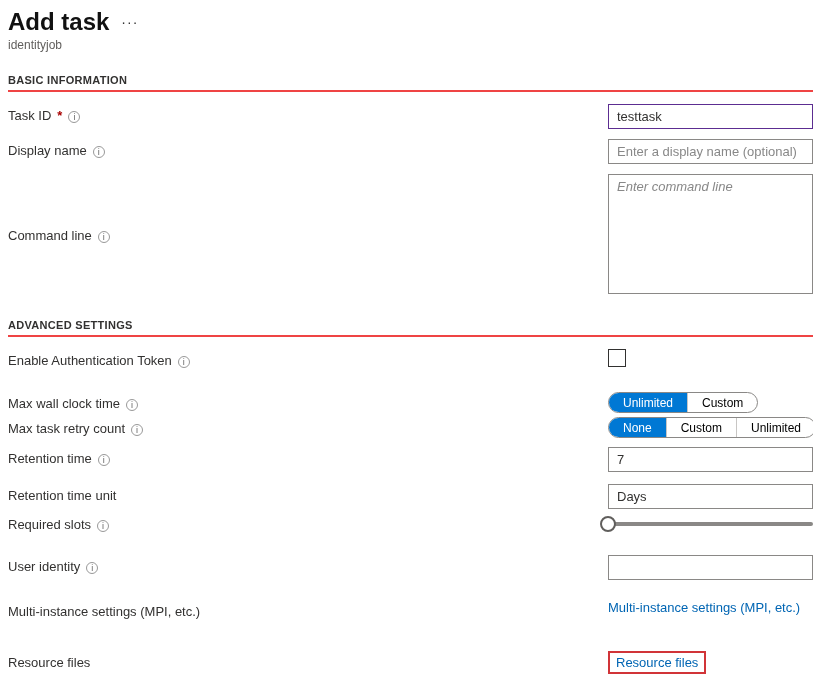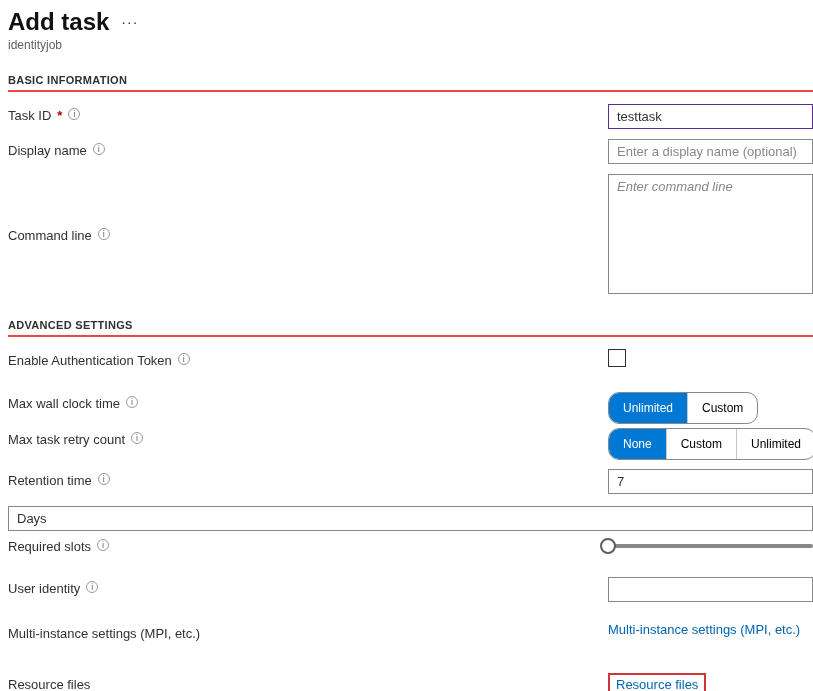--- a/index.html
+++ b/index.html
@@ -30,21 +30,21 @@
     }
 
     .row {
       display: flex;
       align-items: flex-start;
       margin-bottom: 10px;
     }
     .label-col {
       width: 600px;
       display: flex;
-      align-items: flex-start;
+      align-items: flex-end;
       gap: 6px;
       font-size: 13px;
       color: #323130;
       padding-top: 4px;
       flex-shrink: 0;
     }
     .label-col.middle { align-self: center; padding-top: 0; }
     .ctrl-col {
       flex: 1;
       min-width: 0;
@@ -76,21 +76,21 @@
       border: 1px solid #323130;
       background: #fff;
       cursor: pointer;
     }
 
     .pill-group {
       display: inline-flex;
       border: 1px solid #8a8886;
       border-radius: 11px;
       overflow: hidden;
-      height: 32px;
+      height: 21px;
       background: #fff;
     }
     .pill {
       padding: 2px 14px;
       font-size: 12px;
       color: #000000;
       cursor: pointer;
       display: flex; align-items: center;
       border-left: 1px solid #c8c6c4;
     }
@@ -224,20 +224,23 @@
   <div class="label-col">
     <span>Retention time</span>
     <span class="info-icon">i</span>
   </div>
   <div class="ctrl-col">
     <input type="text" class="txt" value="7" style="">
   </div>
 </div>
 
 <div class="row" style="margin-bottom:4px">
+  <div class="label-col">
+    <span>Retention time unit</span>
+  </div>
   <div class="ctrl-col">
     <input type="text" class="txt" value="Days" style="">
   </div>
 </div>
 
 <div class="row">
   <div class="label-col">
     <span>Required slots</span>
     <span class="info-icon">i</span>
   </div>

